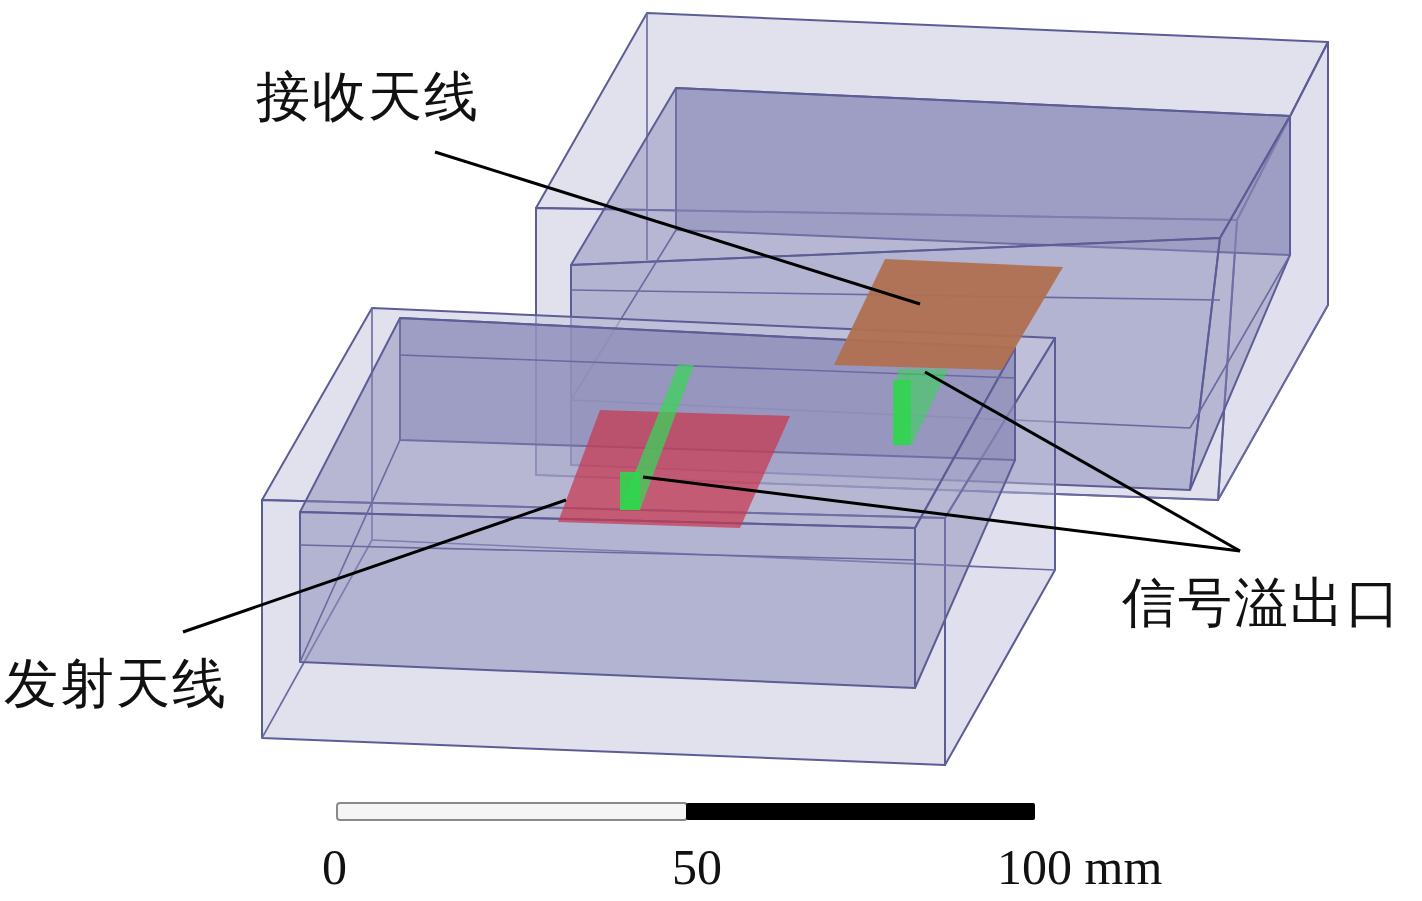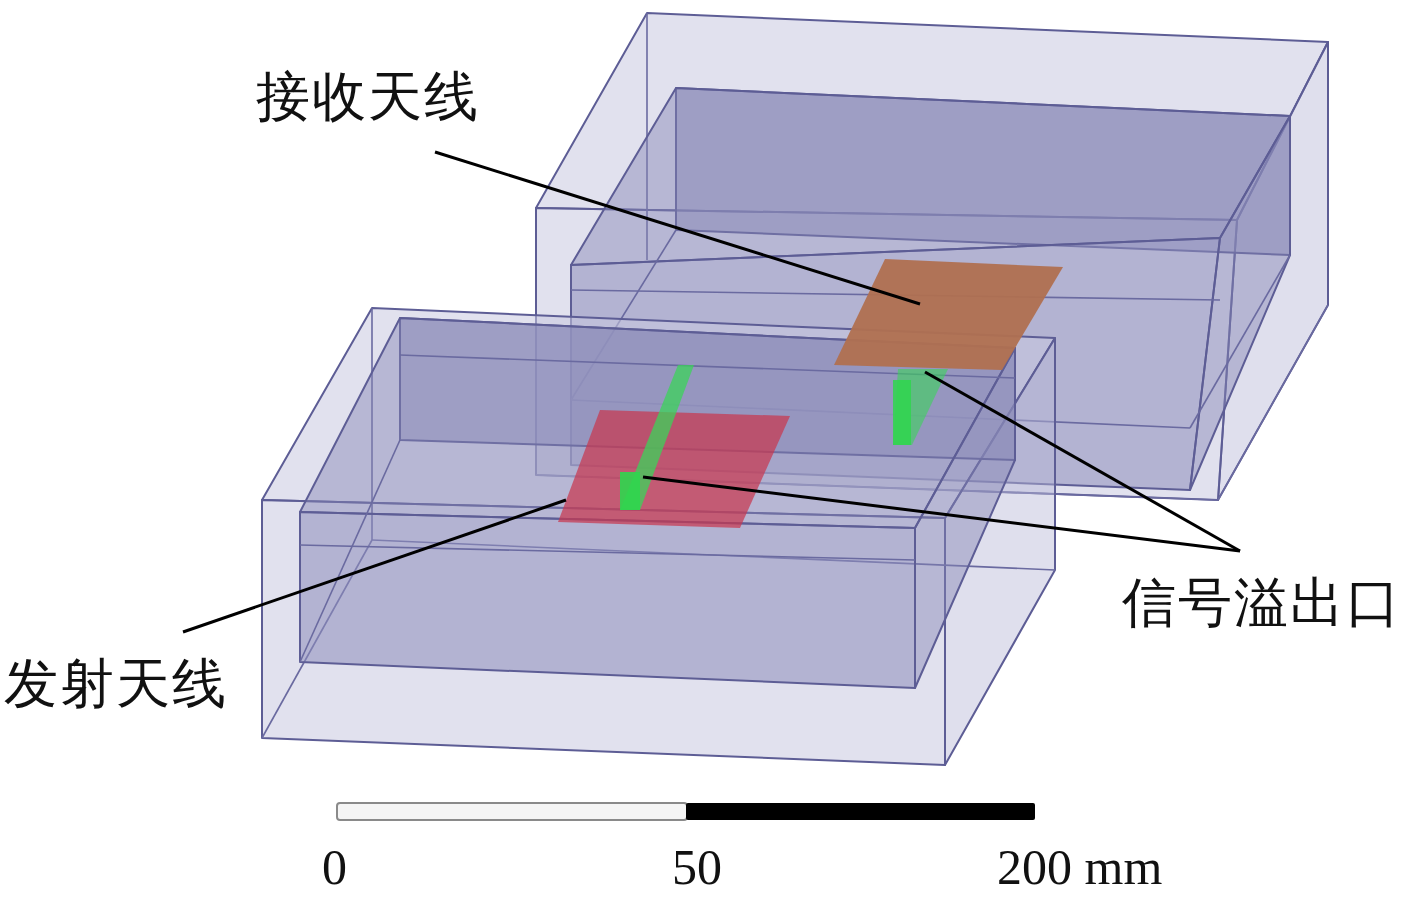--- a/index.html
+++ b/index.html
@@ -108,15 +108,15 @@
       <rect x="686" y="803" width="349" height="17" rx="2" fill="#000000"></rect>
     </g>
   </svg>
 
   <div class="label" style="left:256px; top:70px;">接收天线</div>
   <div class="label" style="left:4px; top:657px;">发射天线</div>
   <div class="label" style="left:1122px; top:576px;">信号溢出口</div>
 
   <div class="scale-text" style="left:322px; top:842px;">0</div>
   <div class="scale-text" style="left:656px; top:842px;margin-left:16px;">50</div>
-  <div class="scale-text" style="left:997px; top:842px;">200 mm</div>
+  <div class="scale-text" style="left:997px; top:842px;">100 mm</div>
 
 </div>
 
 </body></html>

